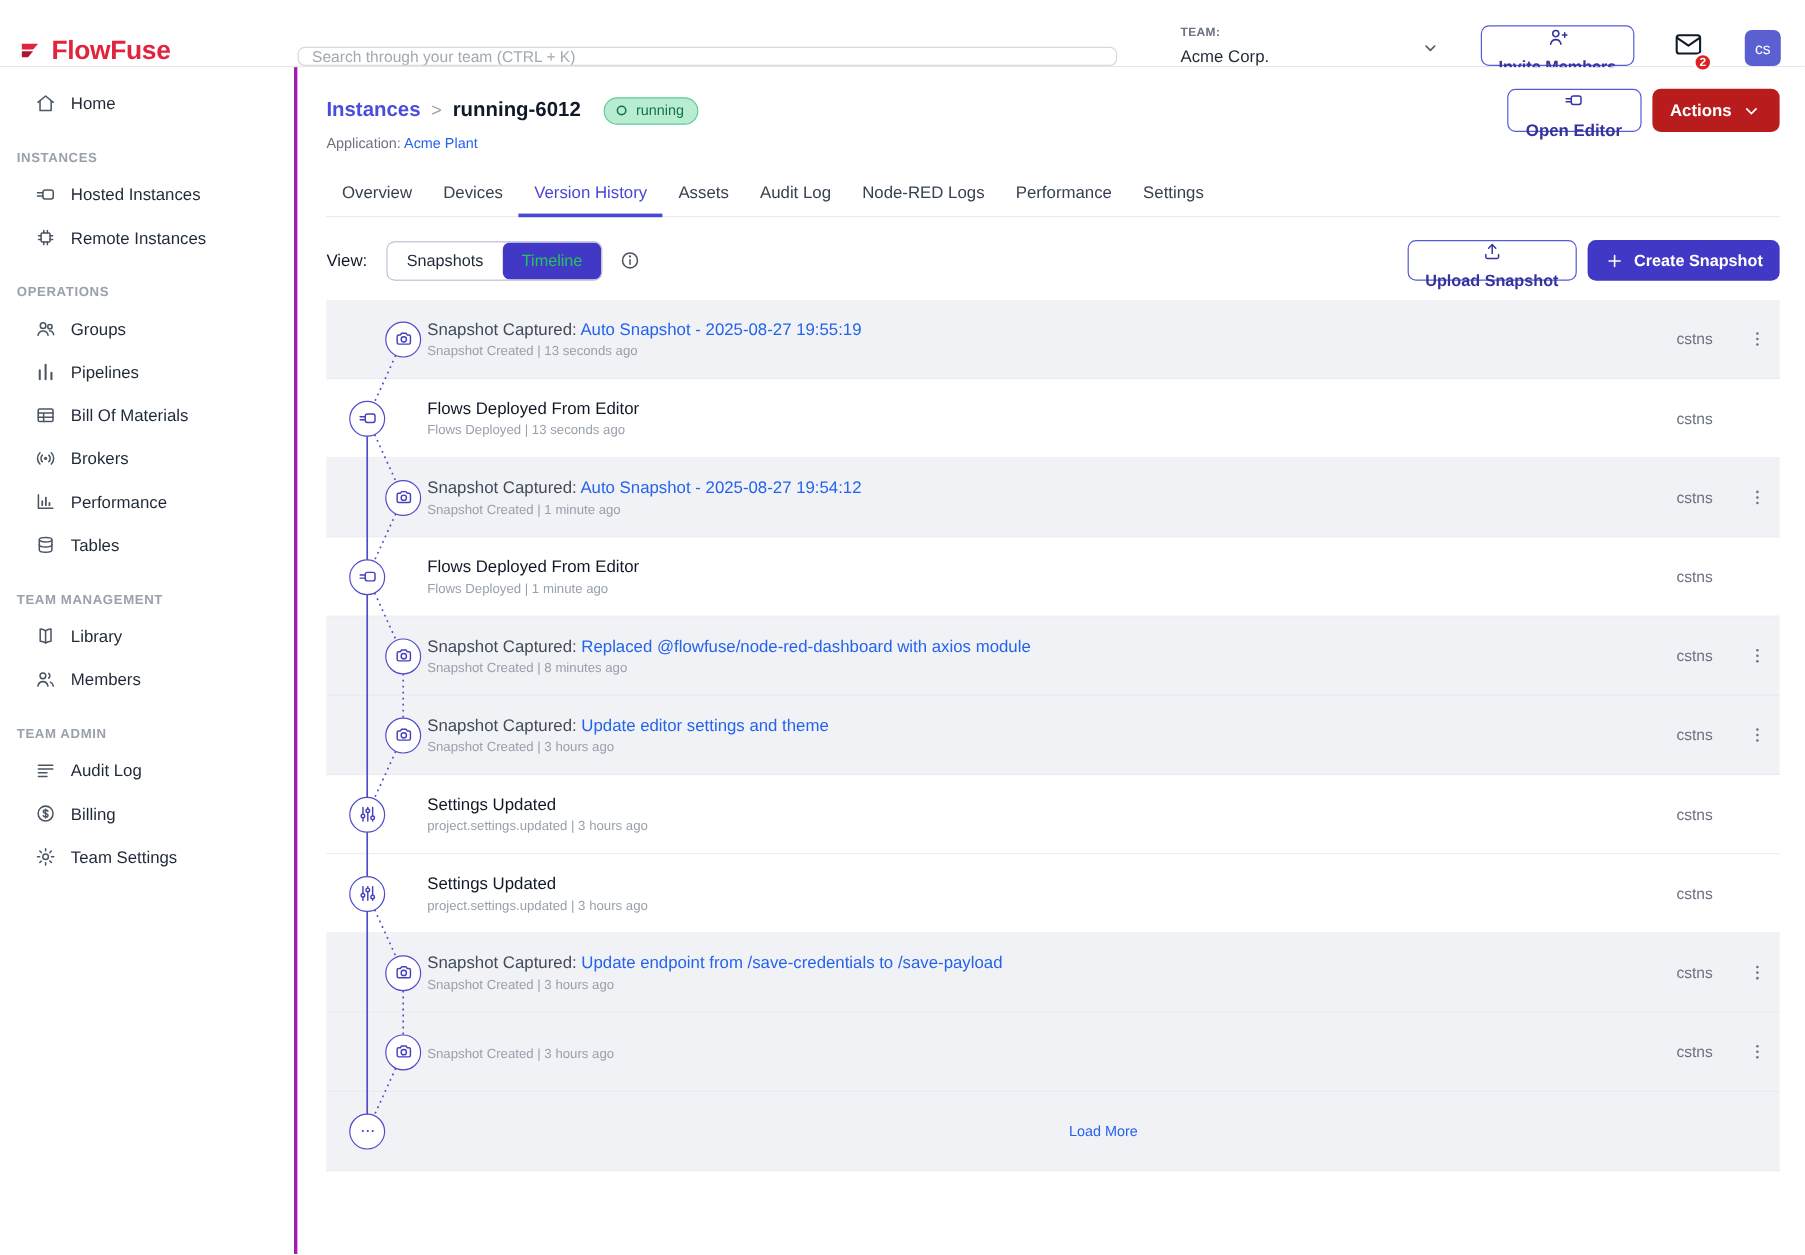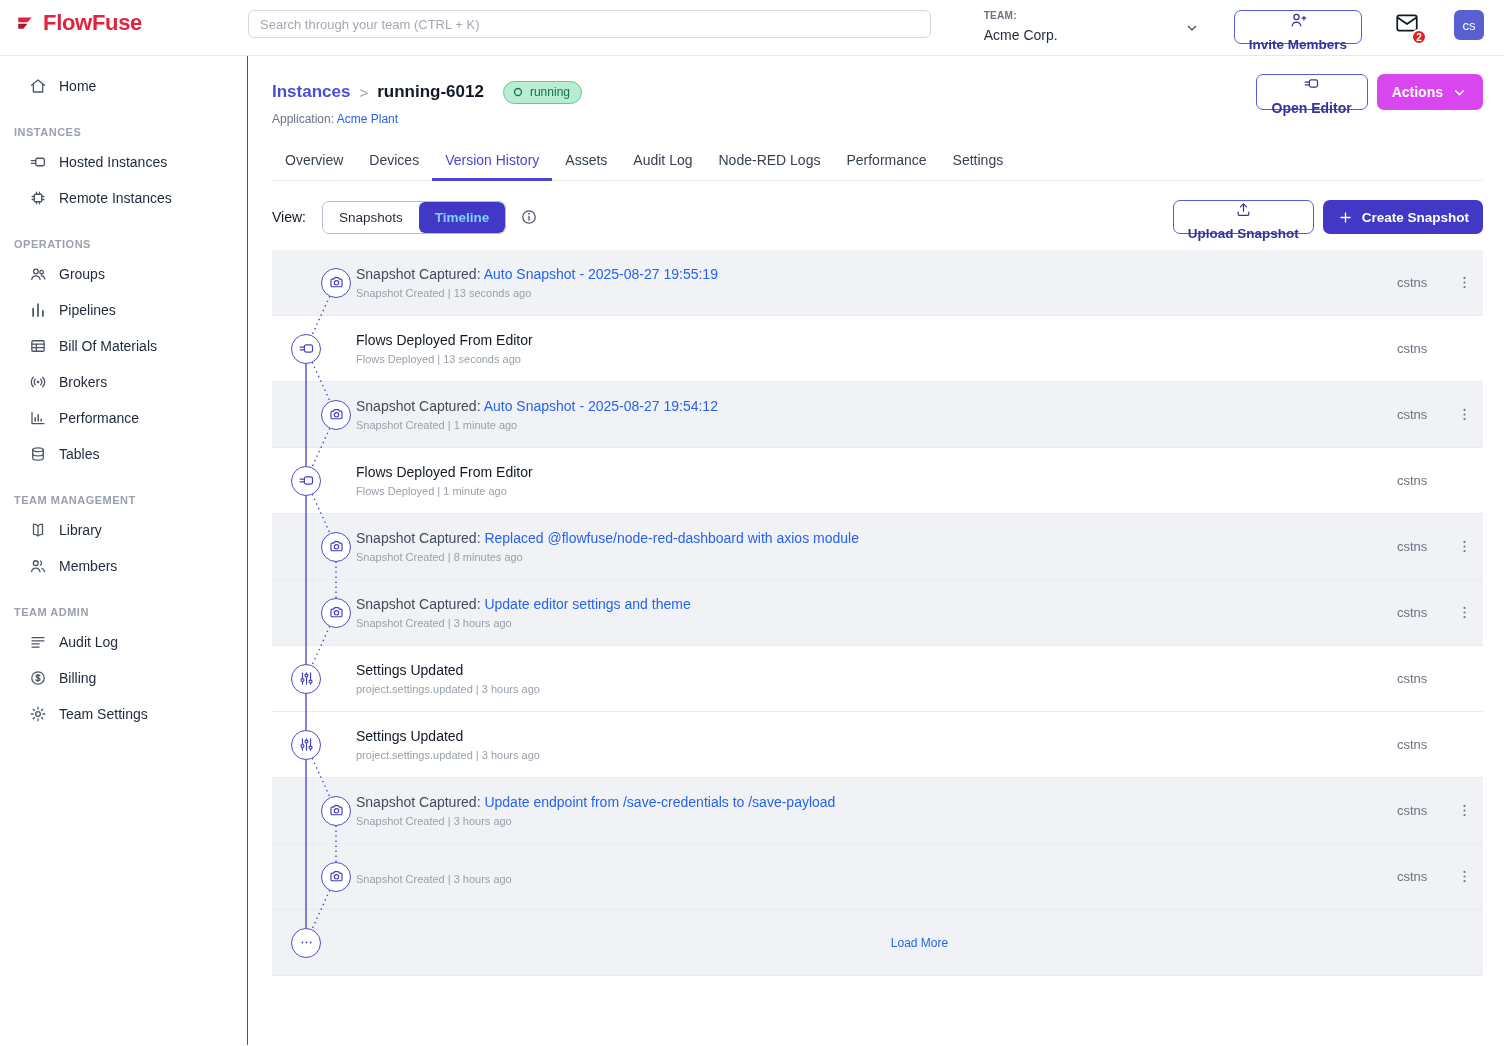--- a/index.html
+++ b/index.html
@@ -4,73 +4,73 @@
 <style>
   * { box-sizing: border-box; }
   html,body { margin:0; padding:0; }
   body {
     width:1504px; height:1046px; overflow:hidden; background:#fff;
     font-family:"Liberation Sans", sans-serif; color:#1f2937; position:relative;
   }
   a { cursor:pointer; text-decoration:none; }
 
   
-  .topbar { height:56px; display:flex; align-items:flex-start; padding:10px 20px 0 16px; border-bottom:1px solid #e5e7eb; background:#fff; }
+  .topbar { height:56px; display:flex; align-items:flex-end; padding:10px 20px 0 16px; border-bottom:1px solid #e5e7eb; background:#fff; }
   .logo { display:flex; align-items:center; gap:9px; width:232px; flex:0 0 auto; }
   .logo-text { font-size:22px; font-weight:700; color:#e0243d; letter-spacing:-0.3px; }
-  .search-input { width:683px; height:28px; border:1px solid #d6d9de; border-radius:6px; padding:0 11px; font-size:13px; color:#374151; outline:none; font-family:inherit; }
+  .search-input { width:683px; height:16px; border:1px solid #d6d9de; border-radius:6px; padding:0 11px; font-size:13px; color:#374151; outline:none; font-family:inherit; }
   .search-input::placeholder { color:#a3a9b3; }
   .team { margin-left:auto; width:216px; display:flex; align-items:center; justify-content:space-between; cursor:pointer; }
   .team-label { font-size:10px; color:#6b7280; font-weight:600; letter-spacing:.3px; }
   .team-name { font-size:14px; color:#1f2937; margin-top:6px; }
   .chev { width:16px; height:16px; color:#4b5563; }
   .btn { display:flex; align-items:center; gap:8px; border-radius:7px; font-size:13.5px; font-weight:600; cursor:pointer; font-family:inherit; border:none; }
   .btn-outline { background:#fff; border:1px solid #545bd8; color:#34329b;flex-direction:column; }
   .invite-btn { height:34px; padding:0 14px; margin-left:34px; }
   .mail-wrap { position:relative; margin-left:32px; cursor:pointer; }
   .mail-wrap .icn svg { width:26px; height:26px; color:#111827; }
   .mail-badge { position:absolute; right:-7px; bottom:-5px; min-width:16px; height:16px; padding:0 3px; background:#dd2222; color:#fff; font-size:10px; font-weight:700; border-radius:999px; display:flex; align-items:center; justify-content:center; border:2px solid #fff; }
   .avatar { width:30px; height:30px; margin-left:34px; border-radius:6px; background:#5a5fd1; color:#fff; font-size:13px; display:flex; align-items:center; justify-content:center; cursor:pointer; }
 
   
   .shell { display:flex; height:989px; }
-  .sidebar { width:248px; flex:0 0 auto; border-right:1px solid #a21caf; background:#fff; padding-top:12px; overflow:hidden; }
+  .sidebar { width:248px; flex:0 0 auto; border-right:3px solid #a21caf; background:#fff; padding-top:12px; overflow:hidden; }
   .sb-item { display:flex; align-items:center; gap:12px; padding:9px 14px 9px 29px; font-size:14px; color:#1f2937; cursor:pointer; }
   .icn { display:inline-flex; }
   .icn svg { width:18px; height:18px; }
   .sb-icn svg { color:#4b5563; }
   .sb-header { padding:22px 14px 6px 14px; font-size:11px; font-weight:600; letter-spacing:.5px; color:#9aa1ab; }
 
   
   .main { flex:1; padding:18px 21px 0 24px; background:#fff; overflow:hidden; }
   .page-head { display:flex; justify-content:space-between; align-items:flex-start; }
   .crumbs { display:flex; align-items:center; gap:9px; font-size:17px; font-weight:700; min-height:36px; }
   .crumb-root { color:#4a4ddb; }
   .crumb-sep { color:#9ca3af; font-weight:400; font-size:15px; }
   .instance-name { color:#111827; }
   .pill { margin-left:10px; display:flex; align-items:center; gap:6px; background:#b9edd2; border:1px solid #5fca97; color:#11734b; border-radius:999px; height:23px; padding:0 11px 0 8px; font-size:12px; font-weight:500; }
   .pill .icn svg { width:12px; height:12px; color:#11734b; }
   .head-buttons { display:flex; gap:9px; }
   .head-buttons .btn { height:36px; padding:0 15px; font-size:14px; }
-  .btn-dark { background:#d946ef; color:#fff; }
+  .btn-dark { background:#b91c1c; color:#fff; }
   .btn-primary { background:#4238c6; color:#fff; }
   .btn .icn svg { width:17px; height:17px; }
   .app-line { margin-top:2px; font-size:12px; color:#6b7280; }
   .app-line a { color:#2563eb; }
 
   .tab-bar { margin-top:16px; display:flex; border-bottom:1px solid #e9ebee; }
   .tab { padding:10px 13px 12px; font-size:14px; color:#374151; cursor:pointer; position:relative; }
   .tab.active { color:#4a46d4; }
   .tab.active::after { content:""; position:absolute; left:0; right:0; bottom:-1px; height:3px; background:#4a46d4; }
 
   .toolbar { margin-top:19px; display:flex; align-items:center; }
   .view-label { font-size:14px; color:#111827; font-weight:500; margin-right:16px; }
   .toggle { display:flex; align-items:stretch; border:1px solid #b9bcd0; border-radius:7px; overflow:hidden; height:33px; background:#fff; }
   .toggle-seg { display:flex; align-items:center; padding:0 16px; font-size:13.5px; cursor:pointer; color:#1f2937; background:#fff; }
-  .toggle-seg.active { background:#4238c6; color:#7dd3fc; border-radius:6px; margin:0; font-weight:700; }
+  .toggle-seg.active { background:#4238c6; color:#22c55e; border-radius:6px; margin:0; font-weight:400; }
   .info-btn { margin-left:14px; color:#4b5563; cursor:pointer; }
   .info-btn svg { width:18px; height:18px; }
   .toolbar-right { margin-left:auto; display:flex; gap:9px; }
   .toolbar-right .btn { height:34px; padding:0 14px; }
 
   
   .timeline-list { margin-top:16px; position:relative; }
   .t-connector { position:absolute; left:0; top:0; z-index:0; pointer-events:none; }
   .t-row { display:flex; align-items:center; height:66px; border-bottom:1px solid #e9ebf0; background:#fff; }
   .t-row.shaded { background:#f1f2f5; }

